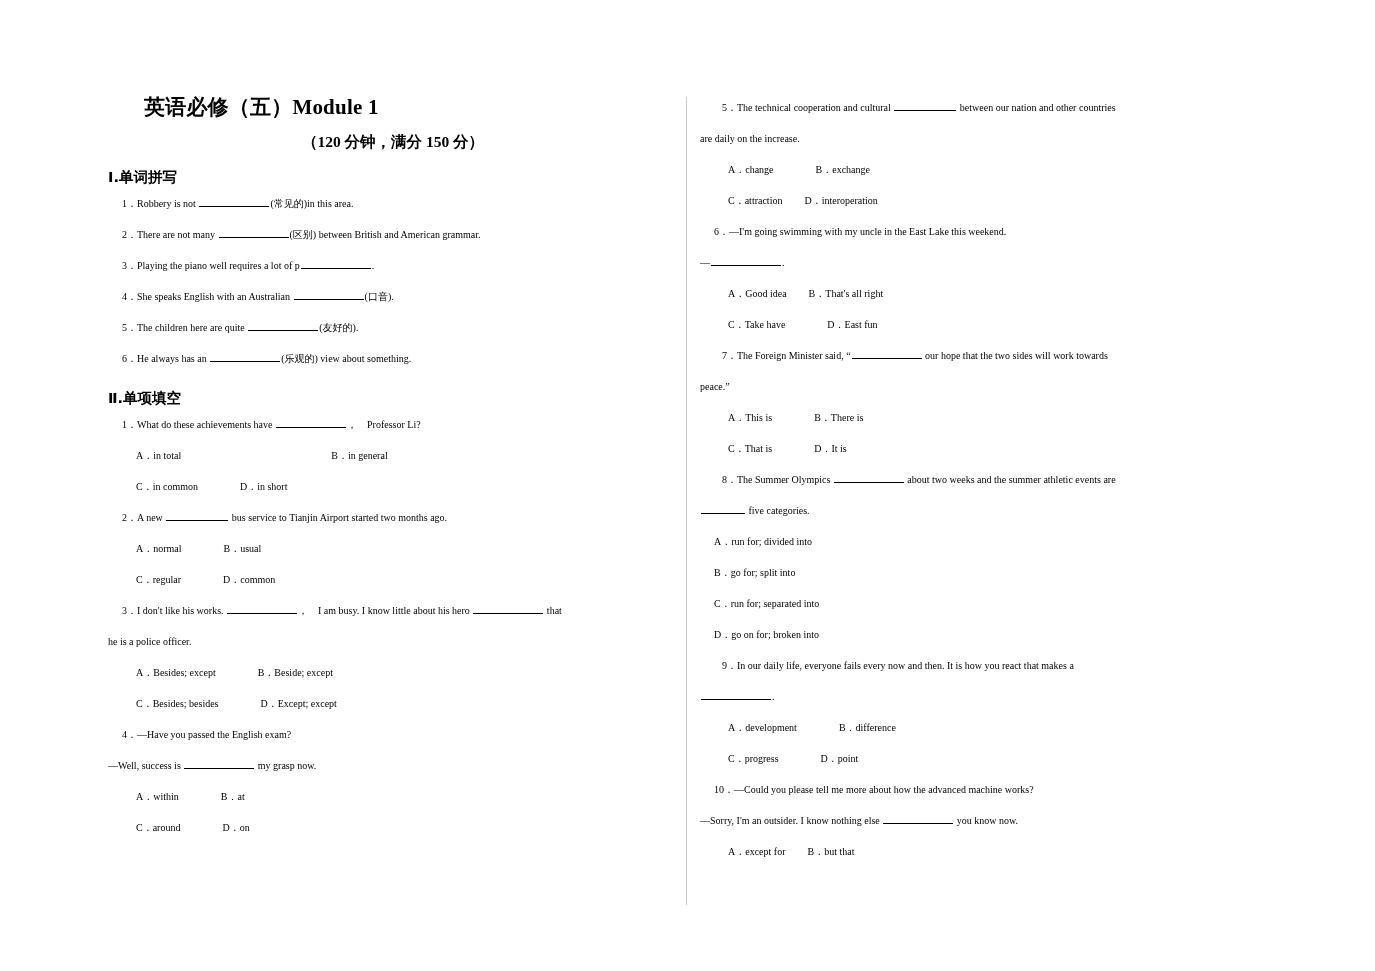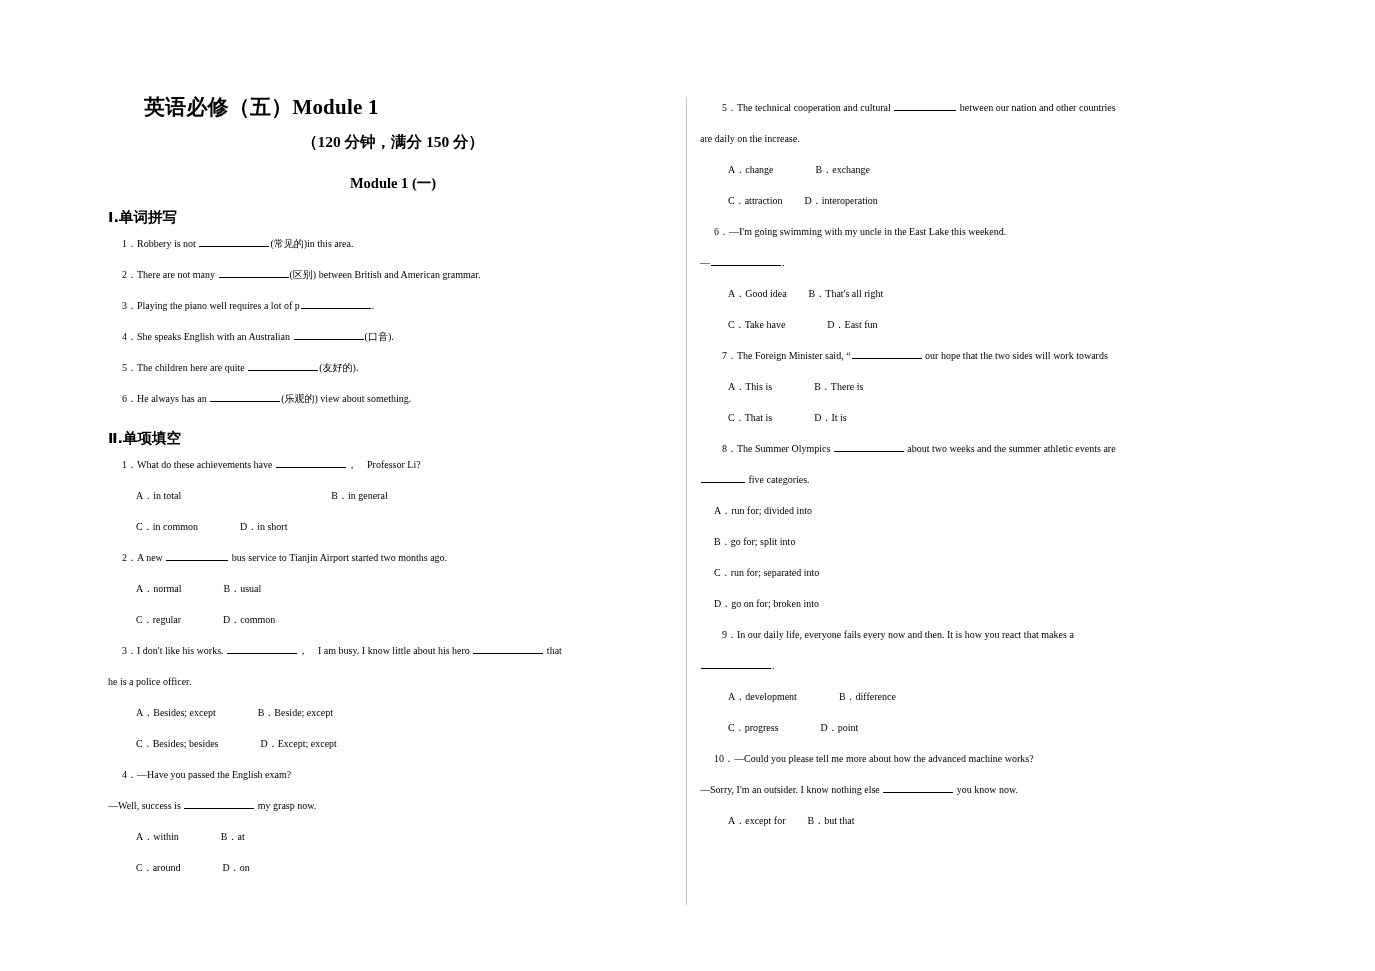--- a/index.html
+++ b/index.html
@@ -121,21 +121,20 @@
 <body>
 
 <div class="page">
 
   <div class="divider"></div>
 
   <div class="col col-left">
 
     <div class="doc-title">英语必修（五）Module 1</div>
     <div class="doc-subtitle">（120 分钟，满分 150 分）</div>
-    <div class="module-sub">Module 1 (一)</div>
 
     <div class="section-head">Ⅰ.单词拼写</div>
 
     <div class="q q-stem"><span>1．</span><span>Robbery is not </span><span class="blank b-lg"></span><span>(常见的)in this area.</span></div>
 
     <div class="q q-stem"><span>2．</span><span>There are not many </span><span class="blank b-lg"></span><span>(区别) between British and American grammar.</span></div>
 
     <div class="q q-stem"><span>3．</span><span>Playing the piano well requires a lot of p</span><span class="blank b-lg"></span><span>.</span></div>
 
     <div class="q q-stem"><span>4．</span><span>She speaks English with an Australian </span><span class="blank b-lg"></span><span>(口音).</span></div>
@@ -172,20 +171,21 @@
     <div class="q q-cont">are daily on the increase.</div>
     <div class="q opt-row-wide"><span class="optA">A．change</span><span class="sp-mid"></span><span>B．exchange</span></div>
     <div class="q opt-row-wide"><span class="optA">C．attraction</span><span class="sp-small"></span><span>D．interoperation</span></div>
 
     <div class="q q-stem"><span>6．</span><span>—I'm going swimming with my uncle in the East Lake this weekend.</span></div>
     <div class="q q-cont"><span>—</span><span class="blank b-lg"></span><span>.</span></div>
     <div class="q opt-row-wide"><span class="optA">A．Good idea</span><span class="sp-small"></span><span>B．That's all right</span></div>
     <div class="q opt-row-wide"><span class="optA">C．Take have</span><span class="sp-mid"></span><span>D．East fun</span></div>
 
     <div class="q q-stem-just"><span>7．</span><span>The Foreign Minister said, “</span><span class="blank b-lg"></span><span> our hope that the two sides will work towards</span></div>
+    <div class="q q-cont">peace.”</div>
     <div class="q opt-row-wide"><span class="optA">A．This is</span><span class="sp-mid"></span><span>B．There is</span></div>
     <div class="q opt-row-wide"><span class="optA">C．That is</span><span class="sp-mid"></span><span>D．It is</span></div>
 
     <div class="q q-stem-just"><span>8．</span><span>The Summer Olympics </span><span class="blank b-lg"></span><span> about two weeks and the summer athletic events are</span></div>
     <div class="q q-cont"><span class="blank b-sm"></span><span> five categories.</span></div>
     <div class="q opt-row-wide"><span>A．run for; divided into</span></div>
     <div class="q opt-row-wide"><span>B．go for; split into</span></div>
     <div class="q opt-row-wide"><span>C．run for; separated into</span></div>
     <div class="q opt-row-wide"><span>D．go on for; broken into</span></div>
 

